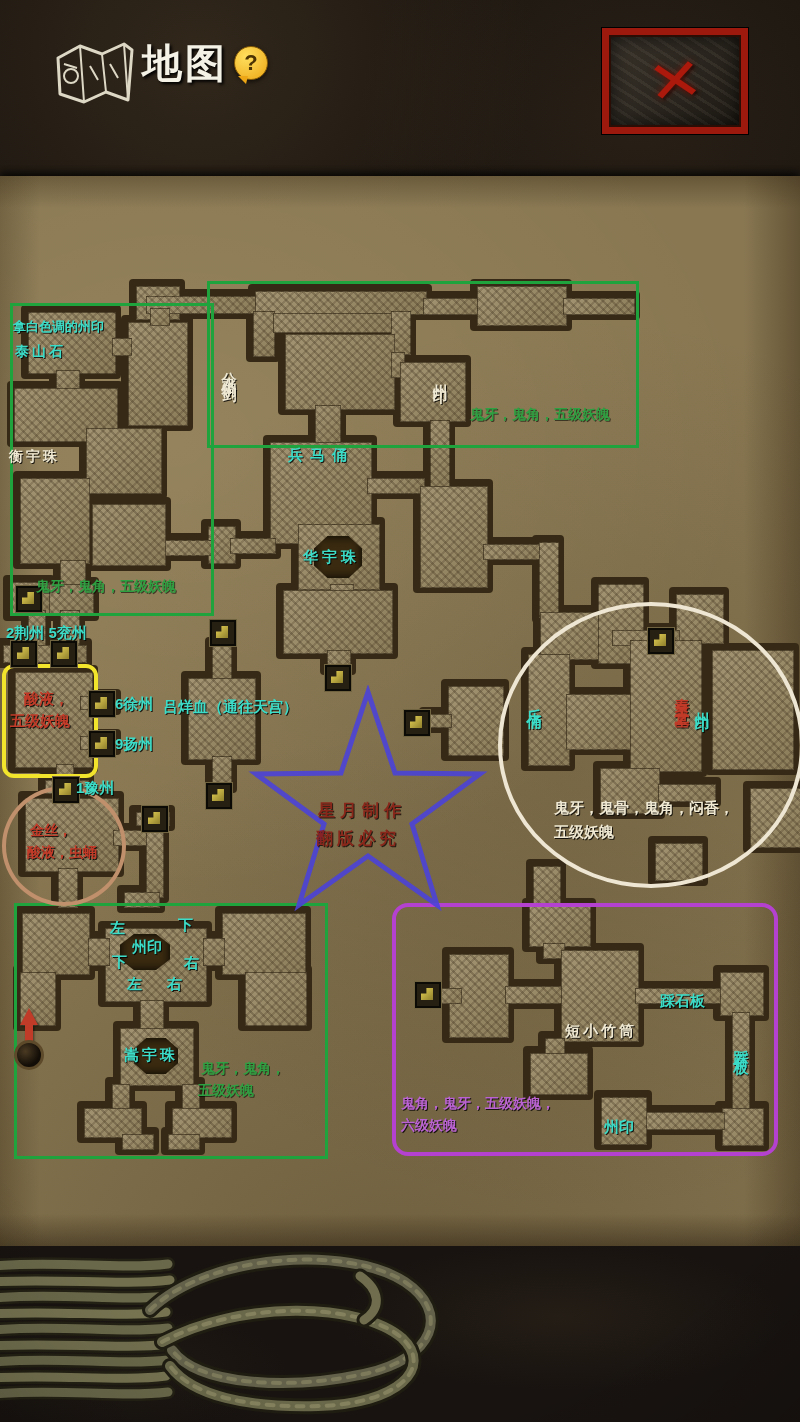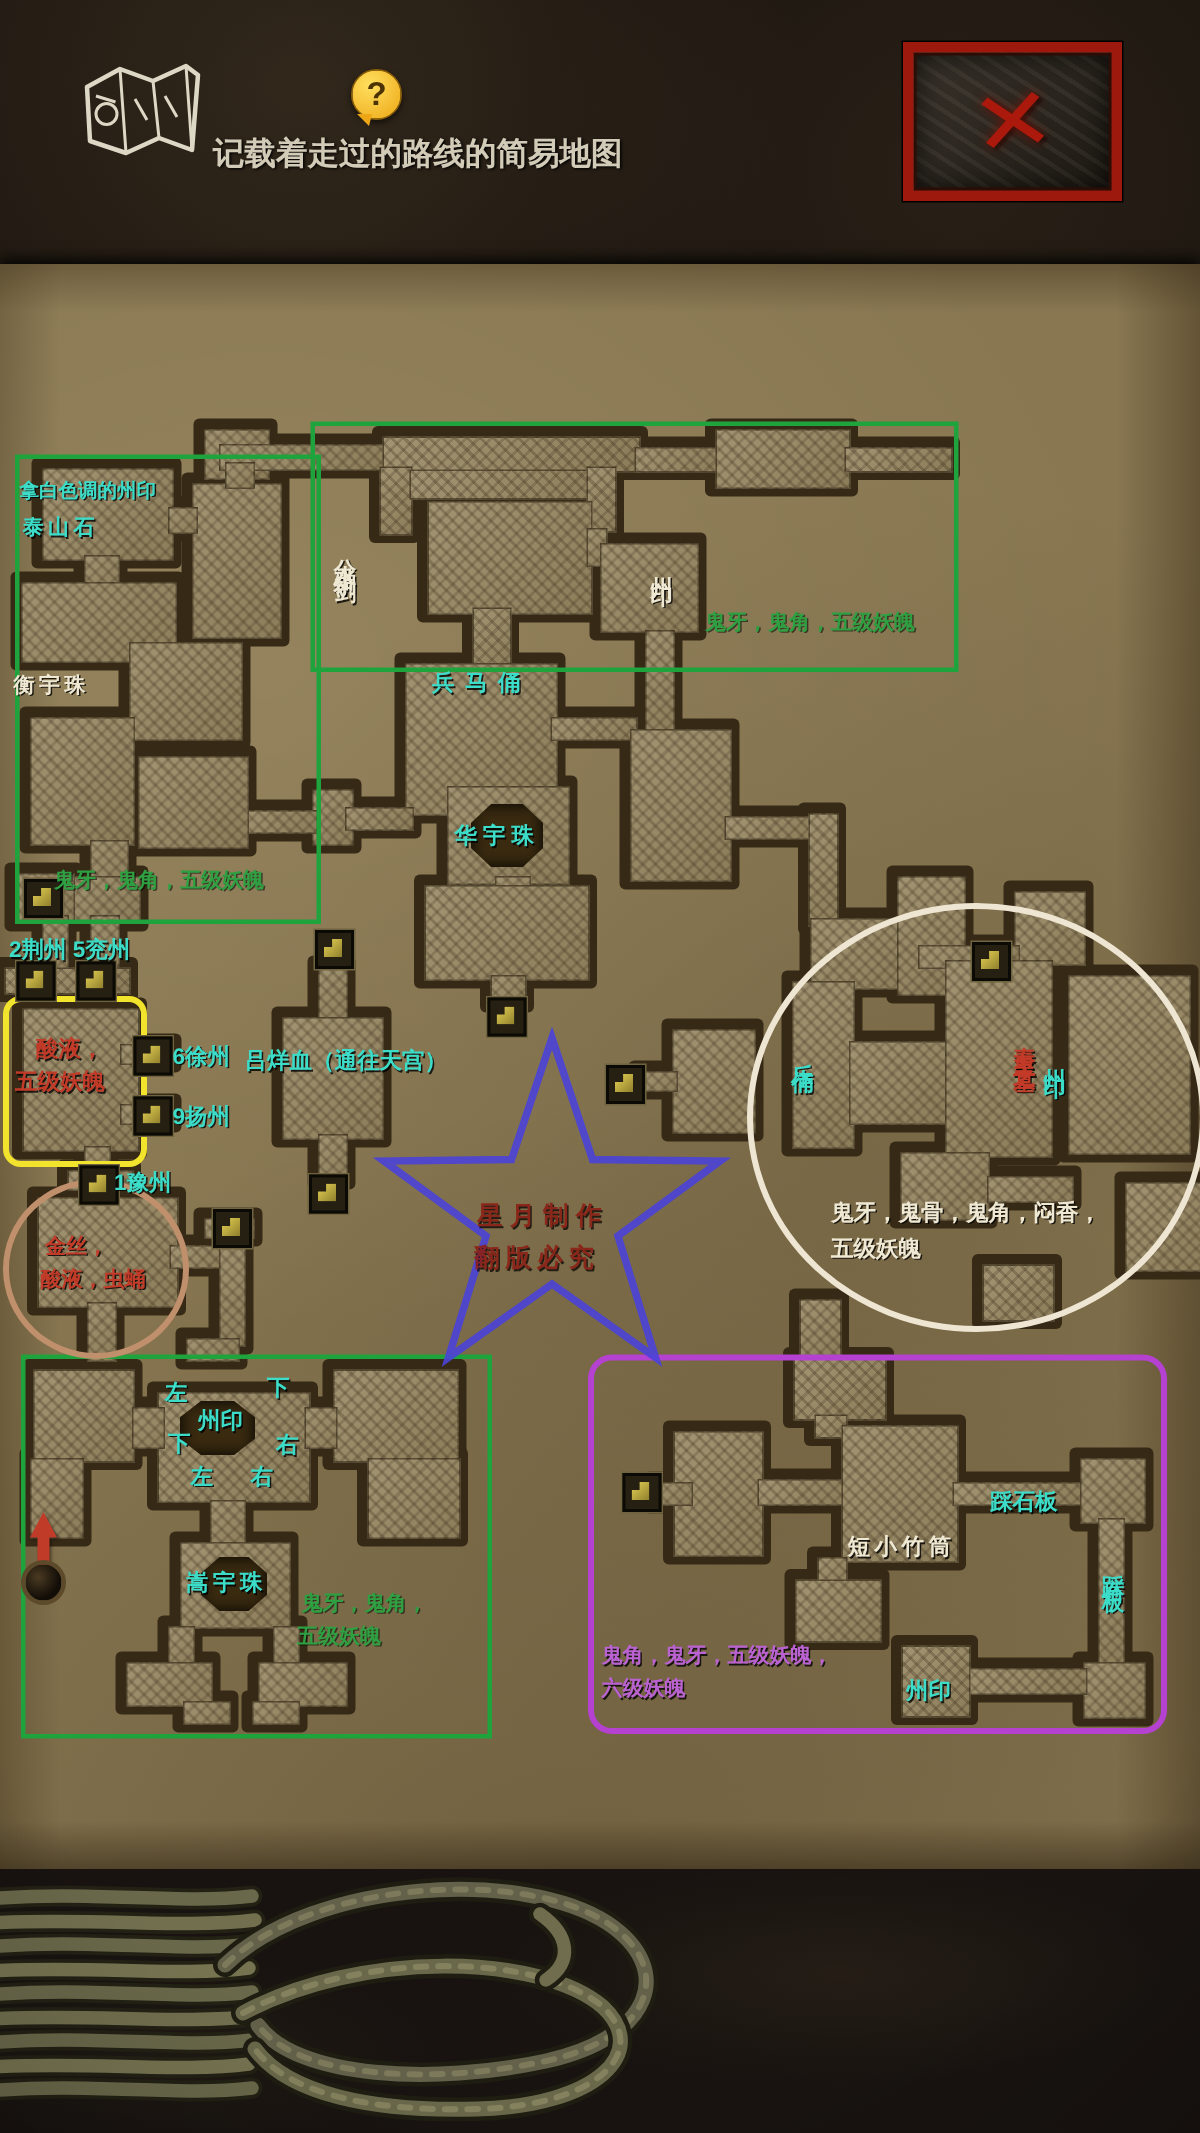--- a/index.html
+++ b/index.html
@@ -92,22 +92,22 @@
 <div id="screen">
 
   <svg class="mapicon" width="88" height="80" viewBox="0 0 88 80">
     <g fill="none" stroke="#ddd7c5" stroke-width="3" stroke-linejoin="round">
       <path d="M8 22 L30 10 L52 18 L74 8 L82 14 L78 64 L56 56 L34 66 L10 58 Z"></path>
       <path d="M30 10 L34 66 M52 18 L56 56 M74 8 L78 64" stroke-width="2"></path>
       <circle cx="21" cy="40" r="7" stroke-width="2"></circle>
       <path d="M14 28 L27 32 M40 30 L48 44 M60 28 L68 42" stroke-width="2"></path>
     </g>
   </svg>
+  <div class="hdr-title">地图</div>
   <div class="help">?</div>
-  <div class="hdr-sub">记载着走过的路线的简易地图</div>
   <div class="close">
     <span>✕</span>
   </div>
 
   <div class="parchment"></div>
 
   <div class="obox gbox" style="left:10px;top:303px;width:198px;height:307px;"></div>
   <div class="obox gbox" style="left:207px;top:281px;width:426px;height:161px;"></div>
   <div class="obox gbox" style="left:14px;top:903px;width:308px;height:250px;"></div>
   <div class="obox ybox" style="left:2px;top:664px;width:88px;height:106px;"></div>

